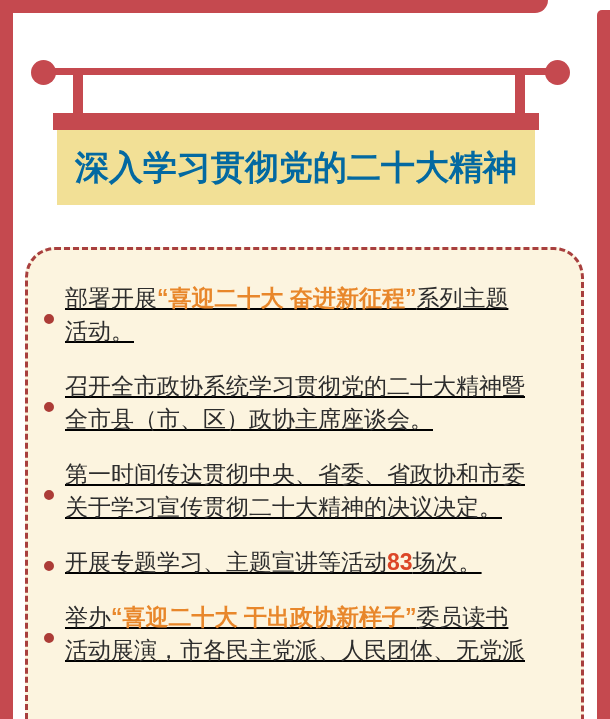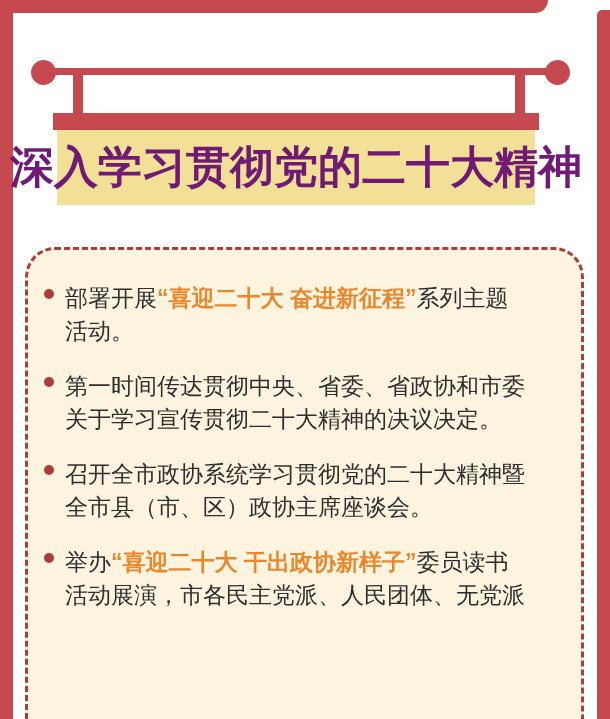--- a/index.html
+++ b/index.html
@@ -33,31 +33,31 @@
   .post{position:absolute;top:74px;width:10px;height:40px;background:var(--red);}
   .post.left{left:73px;}
   .post.right{left:515px;}
   .sign-bar{position:absolute;left:53px;top:113px;width:486px;height:17px;background:var(--red);}
   .sign-body{
     position:absolute;left:57px;top:130px;width:478px;height:75px;
     background:var(--sign-cream);
     display:flex;align-items:center;justify-content:center;
   }
   .sign-title{
-    font-size:44px;font-weight:800;color:#701a75;letter-spacing:0px;white-space:nowrap;
+    font-size:34px;font-weight:800;color:#0369a1;letter-spacing:0px;white-space:nowrap;
   }
   
   .panel{
     position:absolute;left:25px;top:247px;width:559px;height:520px;
     background:var(--panel-cream);
     border:3px dashed var(--dark-red);
     border-radius:30px;
     padding:32px 8px 0 16px;
   }
-  .item{display:flex;align-items:flex-start;margin-bottom:22px;}
+  .item{display:flex;align-items:center;margin-bottom:22px;text-decoration:underline;}
   .ring{
     flex:0 0 auto;
     width:9px;height:9px;
     border:5px solid var(--ring-red);
     border-radius:50%;
     margin-top:7px;margin-right:11px;
     background:transparent;
   }
   .itext{
     font-size:23px;line-height:33px;color:var(--ink);
@@ -85,26 +85,30 @@
 </div>
 
 <div class="panel">
     <div class="item">
       <span class="ring"></span>
       <div class="itext"><span>部署开展</span><span class="hl-orange">“喜迎二十大 奋进新征程”</span><span>系列主题
 活动。</span></div>
     </div>
     <div class="item">
       <span class="ring"></span>
+      <div class="itext"><span>召开全市政协系统学习贯彻党的二十大精神暨
+全市县（市、区）政协主席座谈会。</span></div>
+    </div>
+    <div class="item">
+      <span class="ring"></span>
       <div class="itext"><span>第一时间传达贯彻中央、省委、省政协和市委
 关于学习宣传贯彻二十大精神的决议决定。</span></div>
     </div>
     <div class="item">
       <span class="ring"></span>
-      <div class="itext"><span>召开全市政协系统学习贯彻党的二十大精神暨
-全市县（市、区）政协主席座谈会。</span></div>
+      <div class="itext"><span>开展专题学习、主题宣讲等活动</span><span class="hl-red">83</span><span>场次。</span></div>
     </div>
     <div class="item">
       <span class="ring"></span>
       <div class="itext"><span>举办</span><span class="hl-orange">“喜迎二十大 干出政协新样子”</span><span>委员读书
 活动展演，市各民主党派、人民团体、无党派</span></div>
     </div>
   </div>
 
 </body></html>

